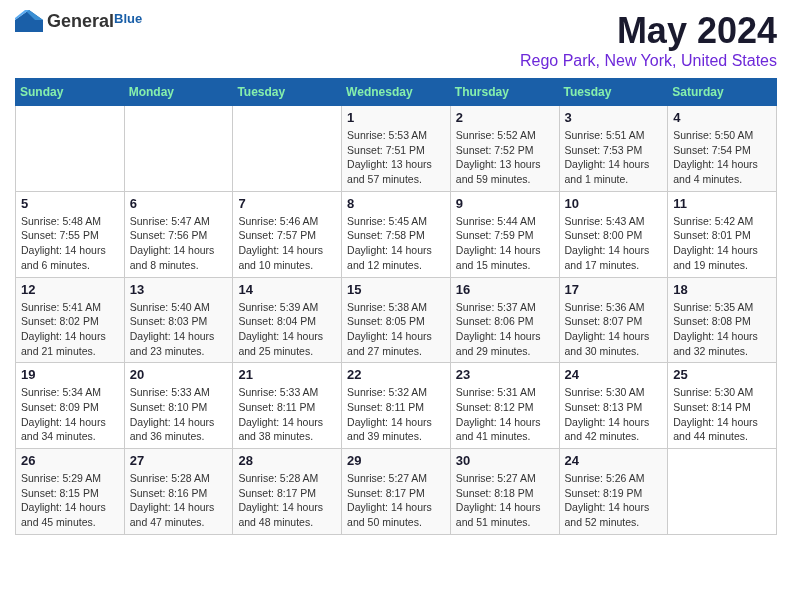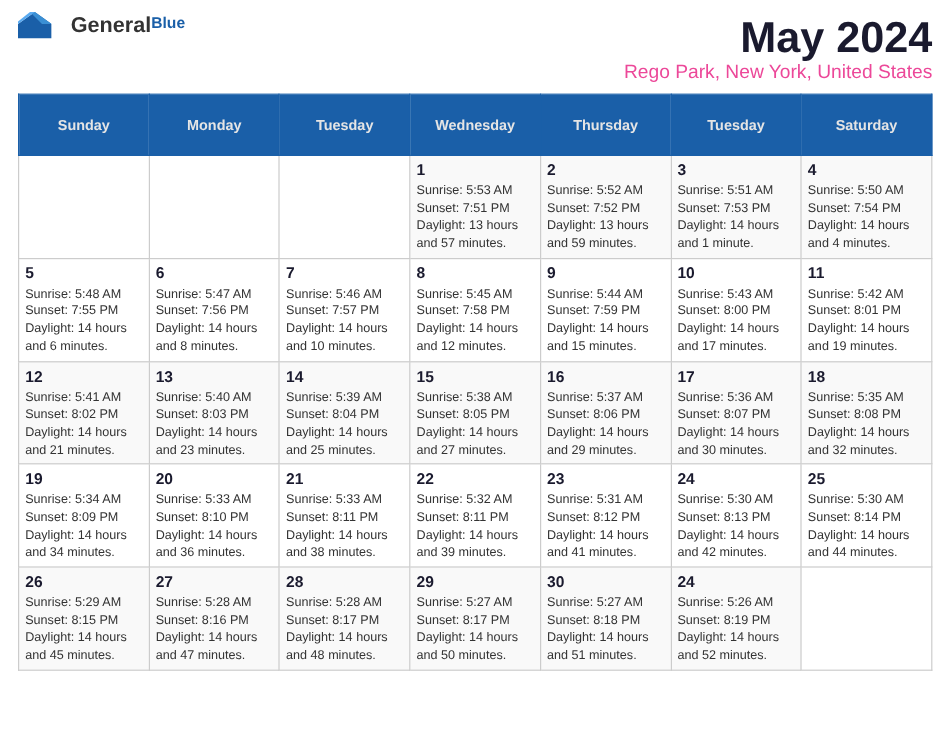--- a/index.html
+++ b/index.html
@@ -12,49 +12,49 @@
     }
     .header-area {
       display: flex;
       align-items: flex-start;
       justify-content: space-between;
       margin-bottom: 8px;
     }
     .logo {
       display: flex;
       align-items: center;
-      gap: 16px;
+      gap: 4px;
     }
     .logo-icon {
       width: 28px;
       height: 22px;
     }
     .title-area {
       text-align: right;
       margin-left: 32px;
     }
     .main-title {
       font-size: 36px;
       font-weight: bold;
       color: #1a1a2e;
     }
     .subtitle {
       font-size: 16px;
-      color: #ec4899;
+      color: #6d28d9;
     }
     table {
       width: 100%;
       border-collapse: collapse;
       font-size: 11px;
     }
     thead tr th {
       background-color: #1a5fa8;
-      color: #e5e5e5;
-      padding: 18px 4px;
-      text-align: center;
+      color: #86efac;
+      padding: 6px 4px;
+      text-align: left;
       font-size: 12px;
       font-weight: bold;
       border: 1px solid #1a5fa8;
     }
     tbody tr td {
       border: 1px solid #ccc;
       vertical-align: top;
       padding: 4px 5px;
       min-height: 80px;
       background: #fff;

